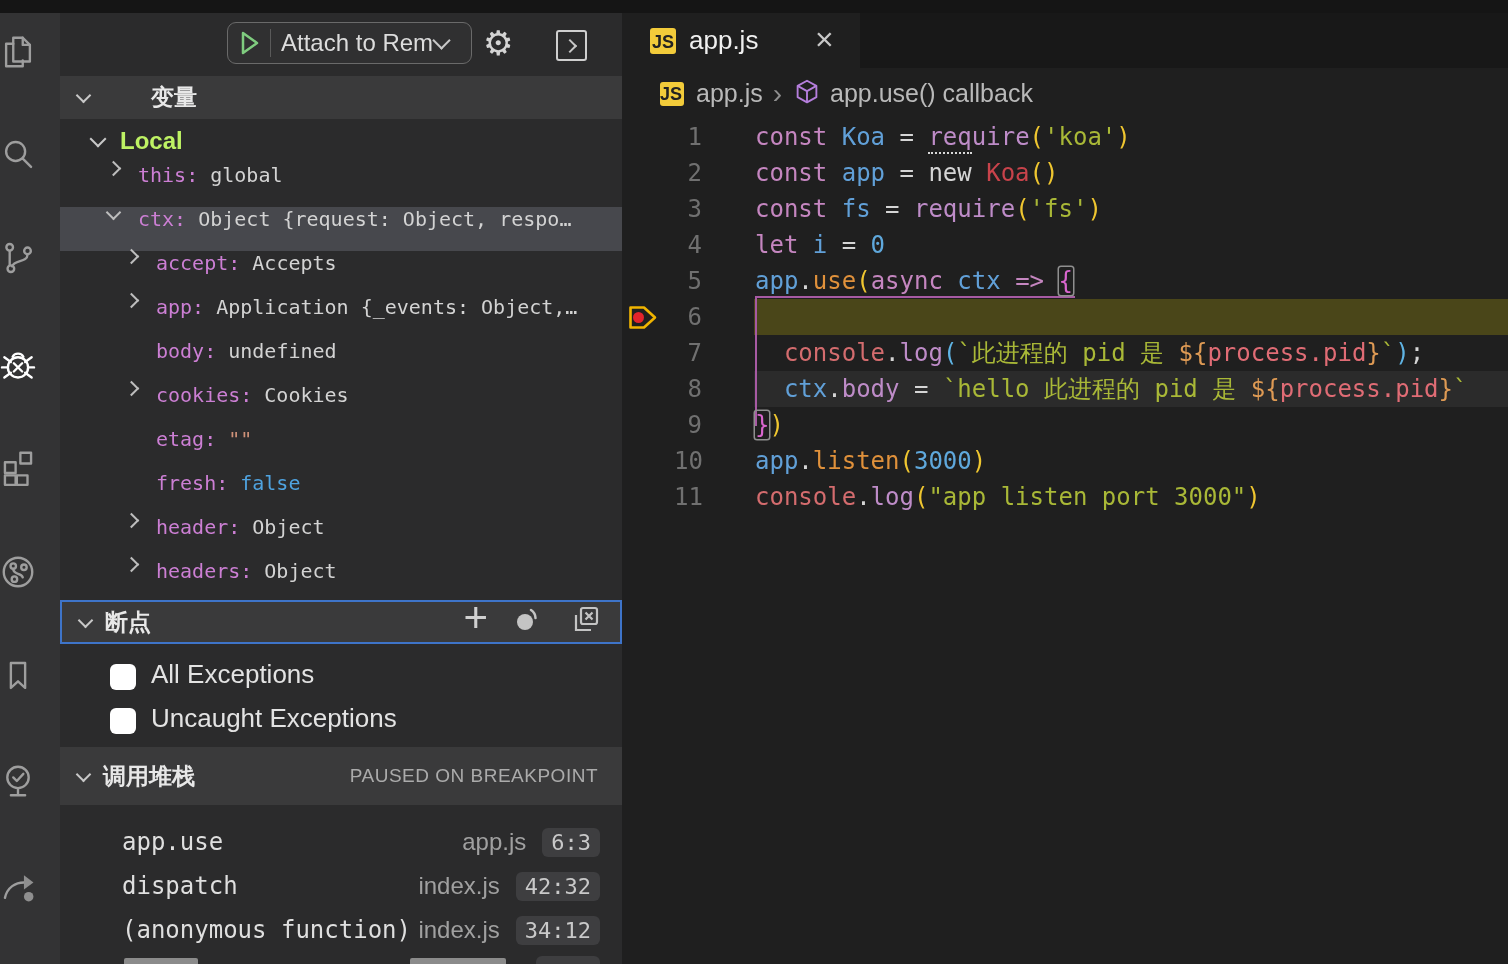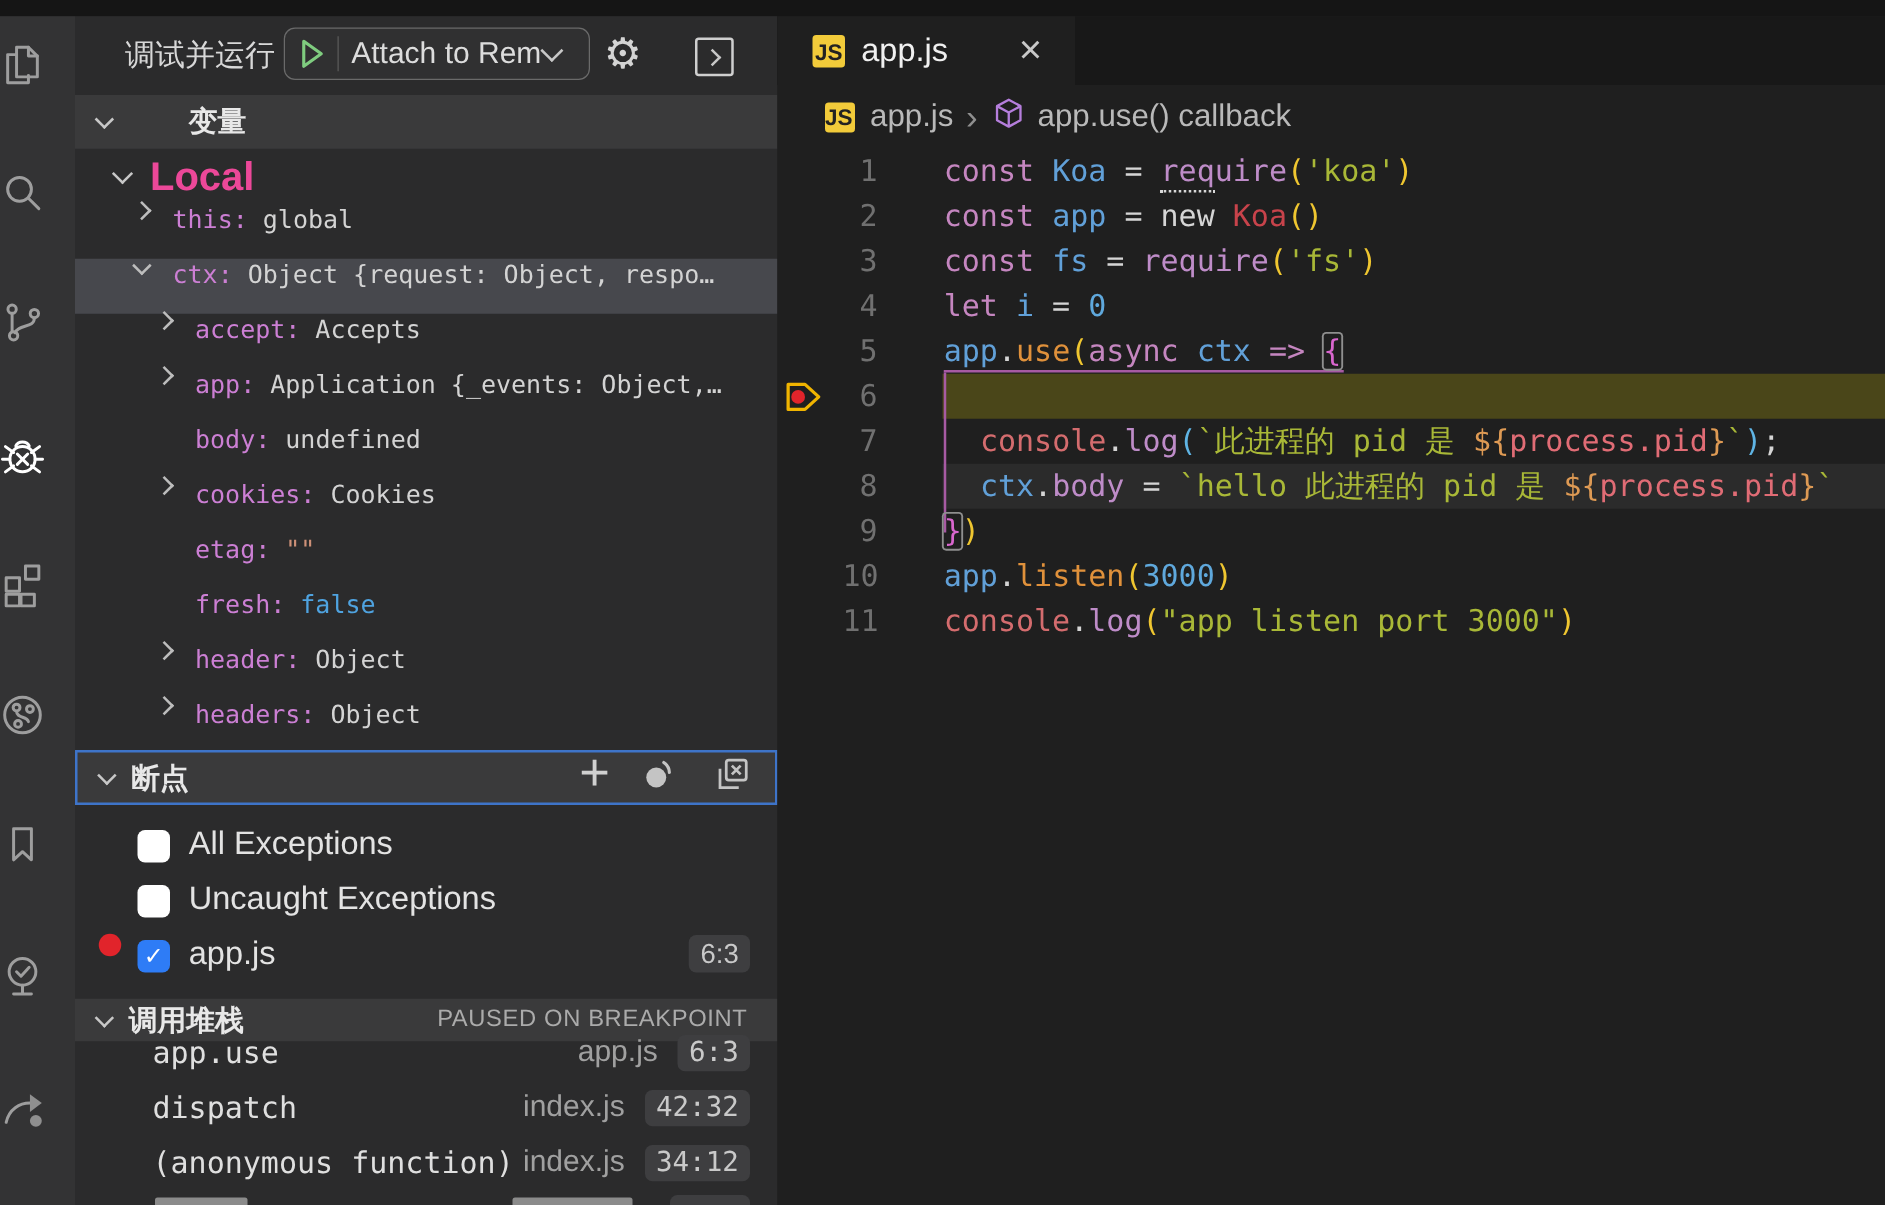--- a/index.html
+++ b/index.html
@@ -29,28 +29,28 @@
   .gear{position:absolute;left:423px;top:0;height:63px;line-height:60px;font-size:34px;color:#D4D4D4;}
   .panelbtn{position:absolute;left:496px;top:17px;width:27px;height:27px;border:2px solid #CFCFCF;border-radius:3px;
             display:flex;align-items:center;justify-content:center;}
   .panelbtn .chev{width:8px;height:8px;margin-left:-3px;}
 
   .sect{position:absolute;left:0;width:562px;background:#3A3A3B;display:flex;align-items:center;box-sizing:border-box;}
   .sect .chev{width:9px;height:9px;margin:0 14px 4px 18px;}
   .sect .stitle{font-size:23px;font-weight:700;color:#E8E8E8;}
   .varhead{top:63px;height:43px;gap:48px;}
   .bphead{top:587px;height:44px;border:2px solid #3E74C9;}
-  .cshead{top:786px;height:34px;}
+  .cshead{top:734px;height:58px;}
   .bptools{margin-left:auto;display:flex;align-items:center;gap:24px;padding-right:18px;}
   .bptools .plus{font-size:42px;font-weight:200;color:#D0D0D0;line-height:30px;margin-top:-8px;}
   .status{margin-left:auto;padding-right:24px;font-size:19px;letter-spacing:.5px;color:#ABABAB;}
 
   .scope-row{position:absolute;left:0;top:106px;width:562px;height:44px;display:flex;align-items:center;}
   .scope-row .chev{width:10px;height:10px;margin:0 16px 4px 32px;}
-  .scope-row .slbl{font-size:32px;font-weight:700;color:#ec4899;}
+  .scope-row .slbl{font-size:24px;font-weight:700;color:#bef264;}
 
   .varrows{position:absolute;left:0;top:150px;width:562px;}
   .vrow{height:44px;display:flex;align-items:flex-start;font-size:20px;}
   .vrow.sel{background:#47484D;}
   .vrow .cbox{width:30px;display:flex;justify-content:flex-start;flex:none;}
   .vrow .cbox .chev{width:9px;height:9px;border-color:#BDBDBD;}
   .vrow.ind1{padding-left:48px;}
   .vrow.ind2{padding-left:66px;}
   .vkey{color:#CC7FD4;white-space:pre;}
   .vval{color:#D3D3D3;margin-left:12px;white-space:pre;}
@@ -179,21 +179,20 @@
         <svg width="38" height="38" viewBox="0 0 32 32" fill="none" stroke="#9E9E9E" stroke-width="2" stroke-linecap="round" stroke-linejoin="round">
           <path d="M5 26c2-9 9-13 16-13"></path>
           <path d="M21 7v12l8-6z" fill="#8F8F8F" stroke="none"></path>
           <circle cx="25" cy="25" r="4" fill="#8F8F8F" stroke="none"></circle>
         </svg>
       </div>
     </aside>
 
   <section class="sidebar">
     <div class="sb-header">
-      <span class="sb-title">调试并运行</span>
       <div class="launch">
         <span class="play">
           <svg width="20" height="24" viewBox="0 0 20 24">
               <polygon points="3,2 17,12 3,22" fill="none" stroke="#7FCC7F" stroke-width="2.5" stroke-linejoin="round"></polygon>
             </svg>
         </span>
         <span class="sep"></span>
         <span class="lbl">Attach to Remo</span>
         <span class="chev d"></span>
       </div>

